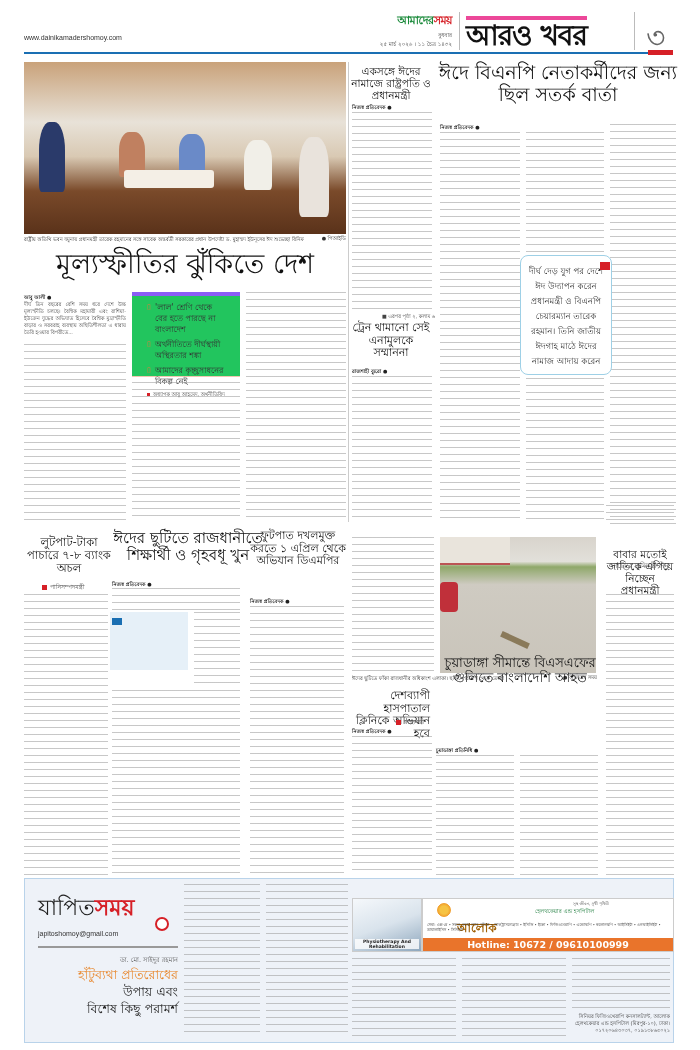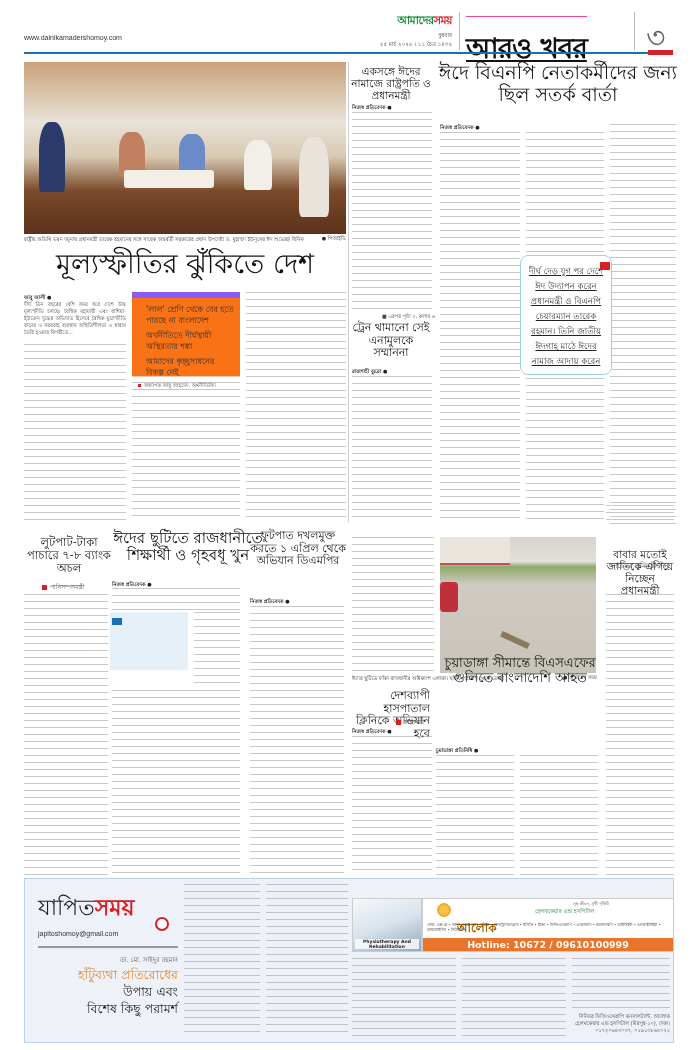--- a/index.html
+++ b/index.html
@@ -6,39 +6,39 @@
   html, body { width: 700px; height: 1050px; background: #fff; overflow: hidden; }
   body { position: relative; font-family: "DejaVu Sans", sans-serif; color: #222; }
   .abs { position: absolute; }
   
   .site-url { left: 24px; top: 34px; font-size: 7px; color: #333; font-family: "Liberation Sans", sans-serif; }
   .brand { left: 340px; top: 12px; width: 112px; text-align: right; }
   .brand-logo { font-size: 11px; font-weight: bold; color: #1a8a3a; letter-spacing: -0.5px; }
   .brand-logo span { color: #d62027; }
   .brand-day, .brand-date { font-size: 5.5px; color: #444; line-height: 9px; }
   .mast-divider { left: 459px; top: 12px; width: 1px; height: 38px; background: #bbb; }
-  .section-title { left: 466px; top: 16px; font-size: 28px; font-weight: bold; color: #111; letter-spacing: -1px; border-top: 1px solid #ec4899; padding-top: 16px; line-height: 32px; text-decoration: underline; }
+  .section-title { left: 466px; top: 16px; font-size: 28px; font-weight: bold; color: #111; letter-spacing: -1px; border-top: 4px solid #ec4899; padding-top: 0; line-height: 32px; }
   .page-divider { left: 634px; top: 12px; width: 1px; height: 38px; background: #bbb; }
   .page-num { left: 646px; top: 14px; font-size: 30px; color: #666; font-weight: 300; }
   .rule-blue { left: 24px; top: 52px; width: 636px; height: 2px; background: #1a6fb3; }
   .rule-red { left: 648px; top: 50px; width: 25px; height: 5px; background: #d62027; }
 
   .photo { background: linear-gradient(180deg,#c9a27a 0%,#e8e2d8 35%,#d9c9b3 55%,#7a4a2a 75%,#5a321a 100%); overflow: hidden; }
   .photo .fig { position: absolute; border-radius: 40% 40% 10% 10%; }
   .caption { font-size: 5px; color: #333; line-height: 8px; }
   .credit { font-size: 5px; color: #333; text-align: right; }
 
   .body-text { font-size: 5px; line-height: 7px; color: #444; text-align: justify; overflow: hidden; }
   .reporter { font-size: 5px; font-weight: bold; color: #222; }
 
   .headline { font-family: "DejaVu Serif", serif; color: #111; text-align: center; line-height: 1.15; }
   .lines { background-image: repeating-linear-gradient(180deg, #9a9a9a 0 1px, transparent 1px 7px); opacity: .55; }
   .col-rule { width: 1px; background: #ccc; }
 
-  .callout-box { background: #f97316; border-top: 6px solid #8b5cf6; border-bottom: 1px solid #f1c6b0; padding: 6px 6px; }
+  .callout-box { background: #22c55e; border-top: 4px solid #8b5cf6; border-bottom: 1px solid #f1c6b0; padding: 6px 15px; }
   .callout-item { font-size: 8px; color: #333; line-height: 11px; margin-bottom: 4px; padding-left: 8px; position: relative; }
   .callout-item::before { content: "▯"; color: #e57a3a; position: absolute; left: 0; top: 0; font-size: 7px; }
   .callout-byline { font-size: 5px; color: #444; padding-left: 6px; position: relative; }
   .callout-byline::before { content: ""; position: absolute; left: 0; top: 2px; width: 3px; height: 3px; background: #d62027; }
 
   .quote-box { border: 1px solid #9ed0e6; border-radius: 8px; background: #fff; padding: 8px 6px; text-align: center; }
   .quote-text { font-size: 8.5px; line-height: 15px; color: #333; }
   .quote-mark { position: absolute; width: 10px; height: 8px; background: #d62027; }
 
   .tag-red { font-size: 6px; color: #555; }
@@ -121,21 +121,21 @@
 <div class="abs reporter" style="left:352px;top:368px;">রাজশাহী ব্যুরো ●</div>
 <div class="abs lines" style="left:352px;top:376px;width:80px;height:146px;"></div>
 
 <div class="abs headline" style="left:438px;top:62px;width:240px;font-size:19px;">ঈদে বিএনপি নেতাকর্মীদের জন্য ছিল সতর্ক বার্তা</div>
 <div class="abs reporter" style="left:440px;top:124px;">নিজস্ব প্রতিবেদক ●</div>
 <div class="abs lines" style="left:440px;top:132px;width:80px;height:390px;"></div>
 <div class="abs lines" style="left:526px;top:132px;width:78px;height:120px;"></div>
 <div class="abs lines" style="left:526px;top:378px;width:78px;height:144px;"></div>
 <div class="abs lines" style="left:610px;top:124px;width:66px;height:400px;"></div>
 
-<div class="abs quote-box" style="left:520px;top:255px;width:92px;height:120px;text-decoration:underline;">
+<div class="abs quote-box" style="left:520px;top:255px;width:92px;height:120px;">
   <div class="quote-text">দীর্ঘ দেড় যুগ পর দেশে ঈদ উদ্যাপন করেন প্রধানমন্ত্রী ও বিএনপি চেয়ারম্যান তারেক রহমান। তিনি জাতীয় ঈদগাহ মাঠে ঈদের নামাজ আদায় করেন</div>
 </div>
 <div class="abs quote-mark" style="left:600px;top:262px;"></div>
 
 <div class="abs headline" style="left:24px;top:536px;width:90px;font-size:11.5px;">লুটপাট-টাকা পাচারে ৭-৮ ব্যাংক অচল</div>
 <div class="abs tag-red" style="left:42px;top:582px;">পানিসম্পদমন্ত্রী</div>
 <div class="abs lines" style="left:24px;top:594px;width:84px;height:282px;"></div>
 
 <div class="abs headline" style="left:108px;top:530px;width:160px;font-size:15px;">ঈদের ছুটিতে রাজধানীতে শিক্ষার্থী ও গৃহবধূ খুন</div>
 <div class="abs reporter" style="left:112px;top:581px;">নিজস্ব প্রতিবেদক ●</div>

